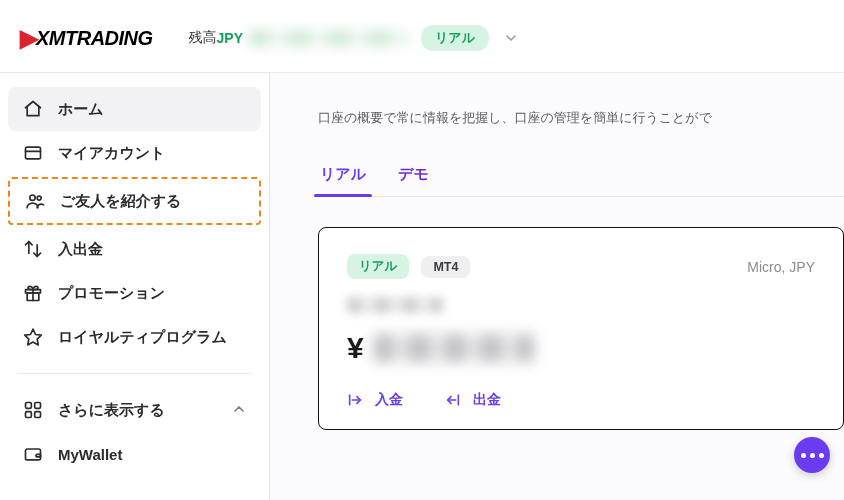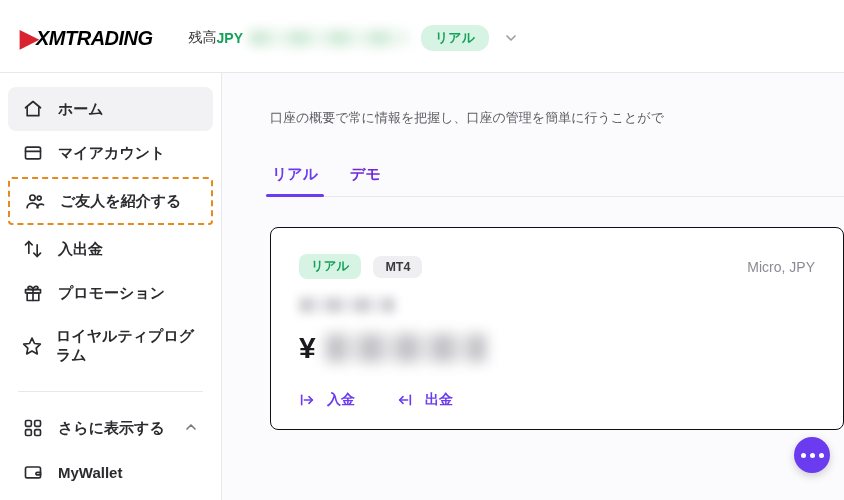--- a/index.html
+++ b/index.html
@@ -65,21 +65,21 @@
   .chevron-down {
     margin-left: 14px;
     color: #9aa0a6;
   }
   .chevron-down svg { display:block; }
   .layout {
     display: flex;
     height: calc(500px - 72px);
   }
   .sidebar {
-    width: 222px;
+    width: 270px;
     border-right: 1px solid #e8e8e9;
     padding: 14px 8px 14px 8px;
     background: #fff;
   }
   .nav-item {
     display: flex;
     align-items: center;
     padding: 12px 14px;
     border-radius: 8px;
     font-size: 15px;

